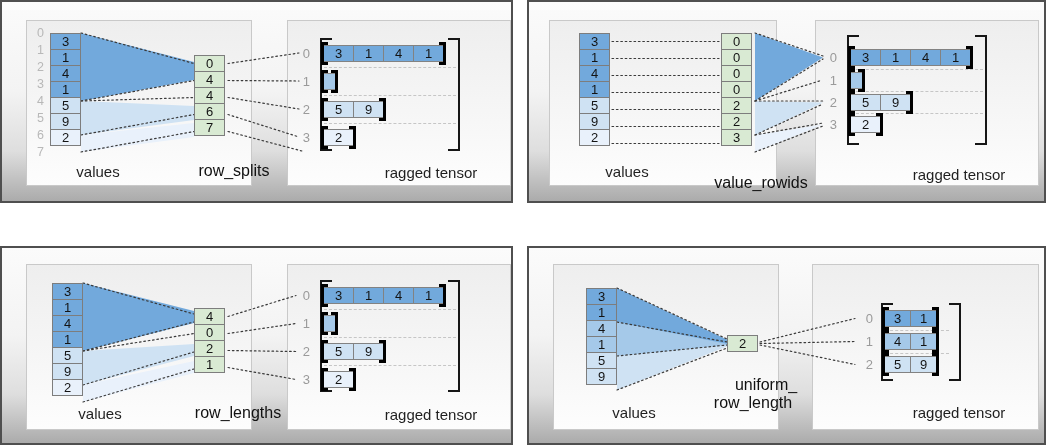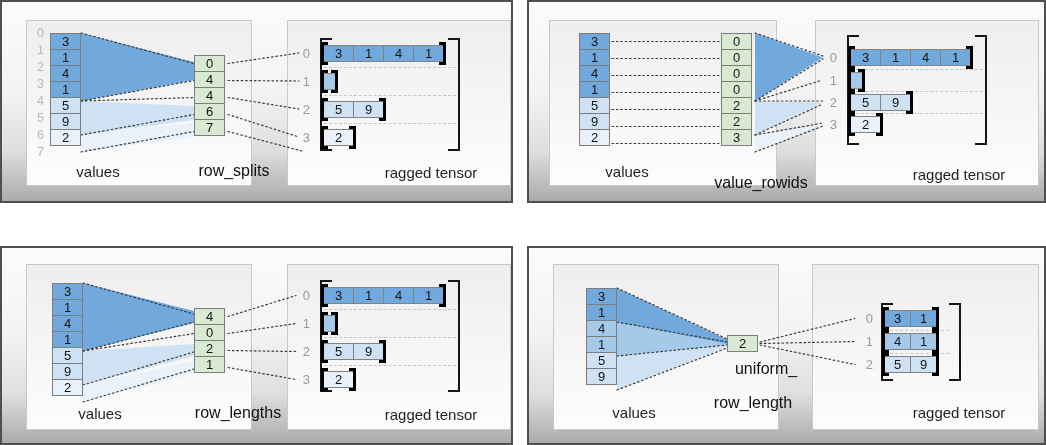--- a/index.html
+++ b/index.html
@@ -295,21 +295,21 @@
       <div class="cell c-dark">1</div>
       <div class="cell c-mid">4</div>
       <div class="cell c-mid">1</div>
       <div class="cell c-light">5</div>
       <div class="cell c-light">9</div>
     </div>
     <div class="col" style="left:198px;top:87px">
       <div class="cell c-green">2</div>
     </div>
     <div class="lbl" style="left:73px;top:156px">values</div>
-    <div class="lbl mlbl" style="left:205px;top:112px">uniform_</div>
+    <div class="lbl mlbl" style="left:205px;top:128px">uniform_</div>
     <div class="lbl mlbl" style="left:192px;top:146px">row_length</div>
     <div class="obr l" style="left:352px;top:55px;height:78px"></div>
     <div class="obr r" style="left:420px;top:55px;height:78px"></div>
     <div class="sep" style="left:356px;top:82px;width:64px"></div>
     <div class="sep" style="left:356px;top:105px;width:64px"></div>
     <div class="ridx" style="left:328px;top:63px">0</div>
     <div class="ridx" style="left:328px;top:86px">1</div>
     <div class="ridx" style="left:328px;top:109px">2</div>
     <div class="trow" style="left:353px;top:59px">
       <div class="rb l"></div>

